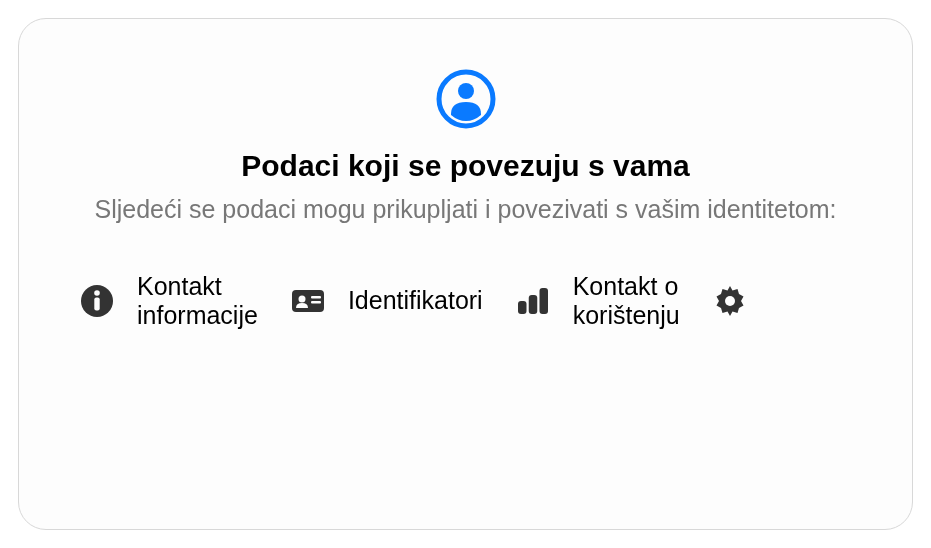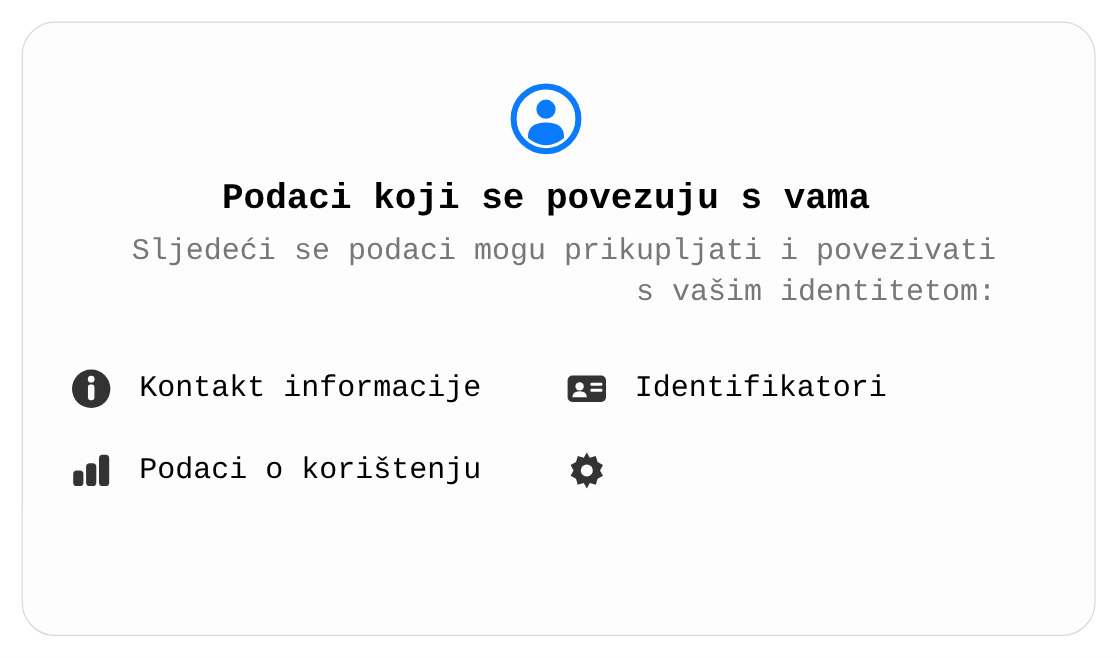--- a/index.html
+++ b/index.html
@@ -15,25 +15,24 @@
       display: flex;
       align-items: center;
       justify-content: center;
     }
     .card {
       width: 895px;
       height: 512px;
       background: #fdfdfd;
       border: 1px solid #d8d8d8;
       border-radius: 28px;
-      padding: 50px 50px 30px 29px;
+      padding: 50px 50px 30px 50px;
       display: flex;
       flex-direction: column;
       align-items: center;
-      font-family: Liberation Mono, monospace;
     }
     .header-icon {
       width: 60px;
       height: 60px;
       margin-bottom: 20px;
     }
     .title {
       font-size: 30px;
       font-weight: 700;
       color: #000000;
@@ -44,21 +43,21 @@
       font-size: 25px;
       font-weight: 400;
       color: #777777;
       text-align: right;
       line-height: 1.35;
       margin-bottom: 45px;
       max-width: 750px;
     }
     .items-grid {
       display: grid;
-      grid-template-columns: 1fr 1fr;
+      grid-template-columns: 1fr 1fr 1fr 1fr;
       column-gap: 20px;
       row-gap: 22px;
       width: 100%;
       padding: 0 10px;
       gap: 32px;
     }
     .item {
       display: flex;
       align-items: center;
       gap: 22px;
@@ -119,21 +118,21 @@
     </div>
 
     <div class="item">
       <div class="item-icon">
         <svg viewBox="0 0 36 36" width="36" height="36">
           <rect x="3" y="18" width="8.5" height="13" rx="3" fill="#333333"></rect>
           <rect x="13.75" y="12" width="8.5" height="19" rx="3" fill="#333333"></rect>
           <rect x="24.5" y="5" width="8.5" height="26" rx="3" fill="#333333"></rect>
         </svg>
       </div>
-      <span class="item-label">Podaci o korištenju</span>
+      <span class="item-label">Kontakt o korištenju</span>
     </div>
 
     <div class="item">
       <div class="item-icon">
         <svg viewBox="0 0 36 36" width="36" height="36">
           <path d="M18 3 l2.5 4.5 5-1.5 1.5 5 4.5 2.5-2.5 4.5 2.5 4.5-4.5 2.5-1.5 5-5-1.5L18 33l-2.5-4.5-5 1.5-1.5-5L4.5 22.5 7 18l-2.5-4.5L9 11l1.5-5 5 1.5L18 3z" fill="#333333"></path>
           <circle cx="18" cy="18" r="5" fill="#fdfdfd"></circle>
         </svg>
       </div>
     </div>

